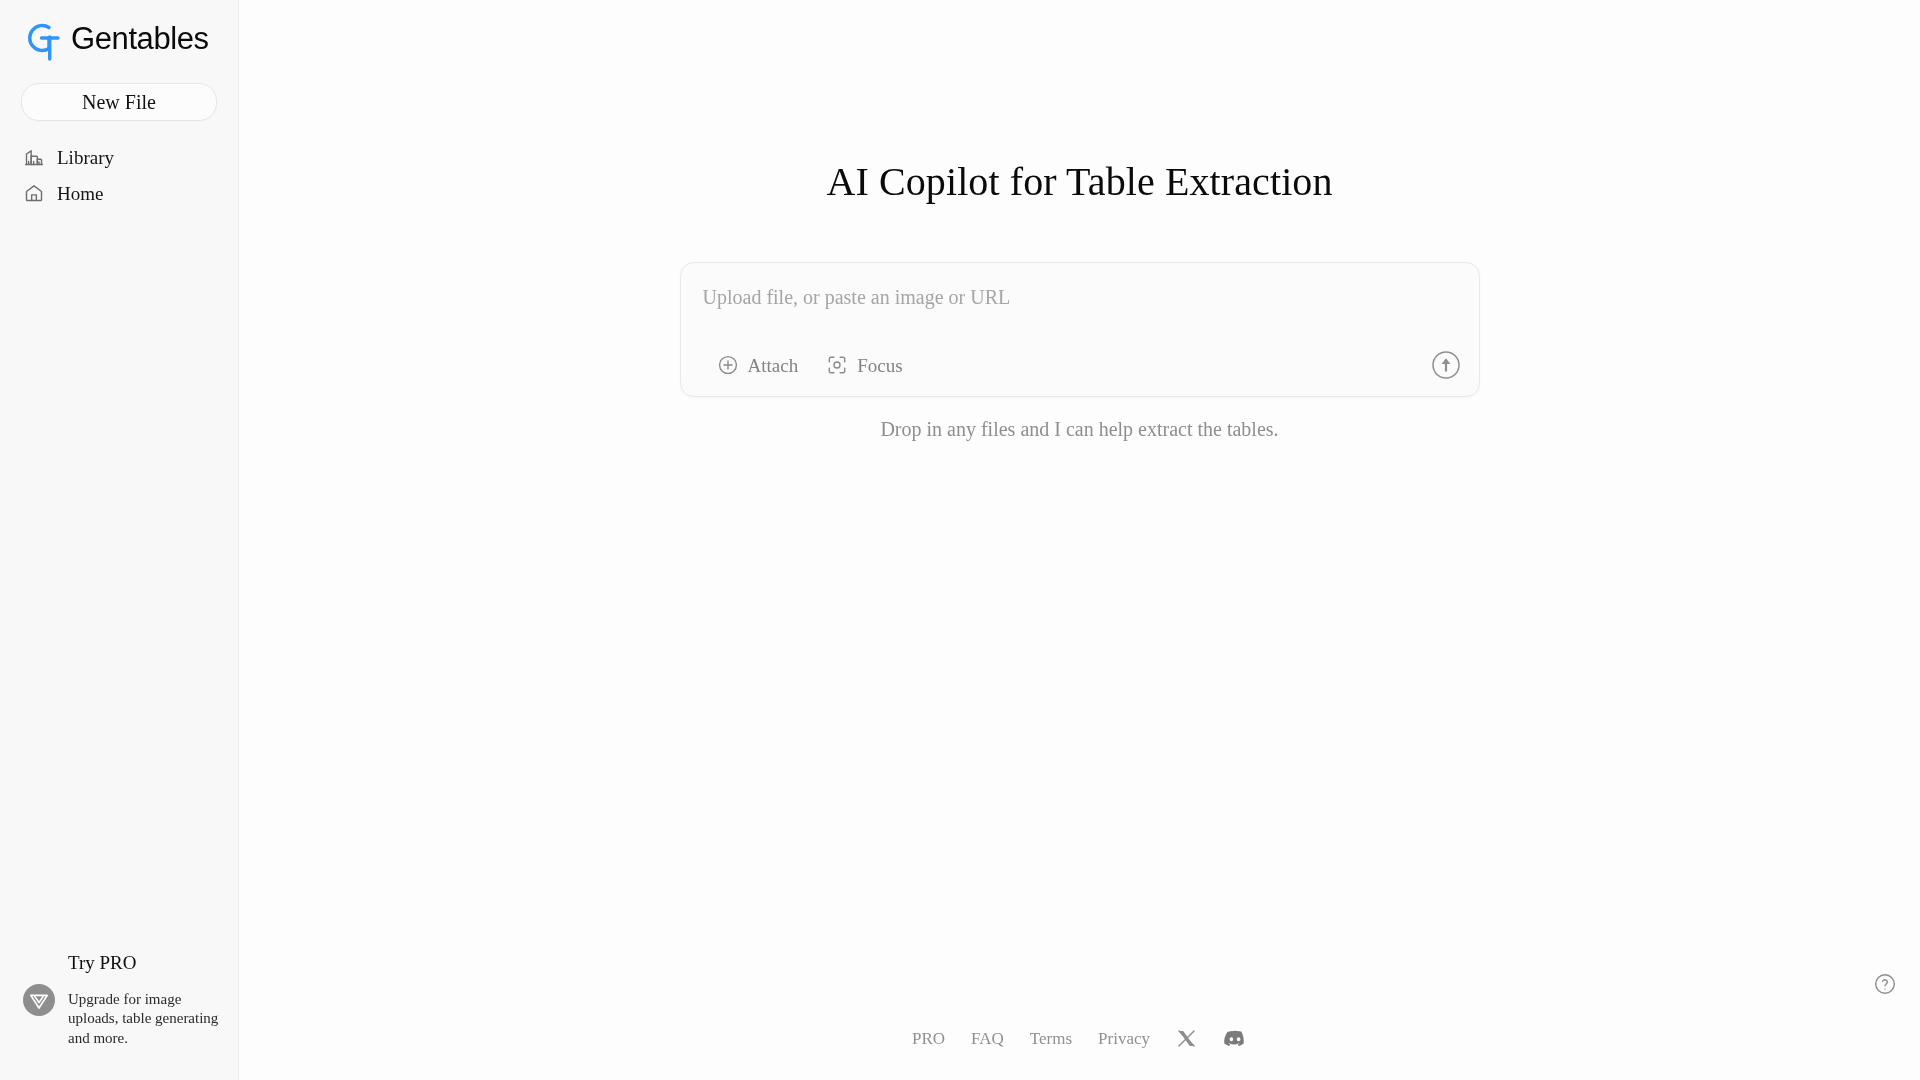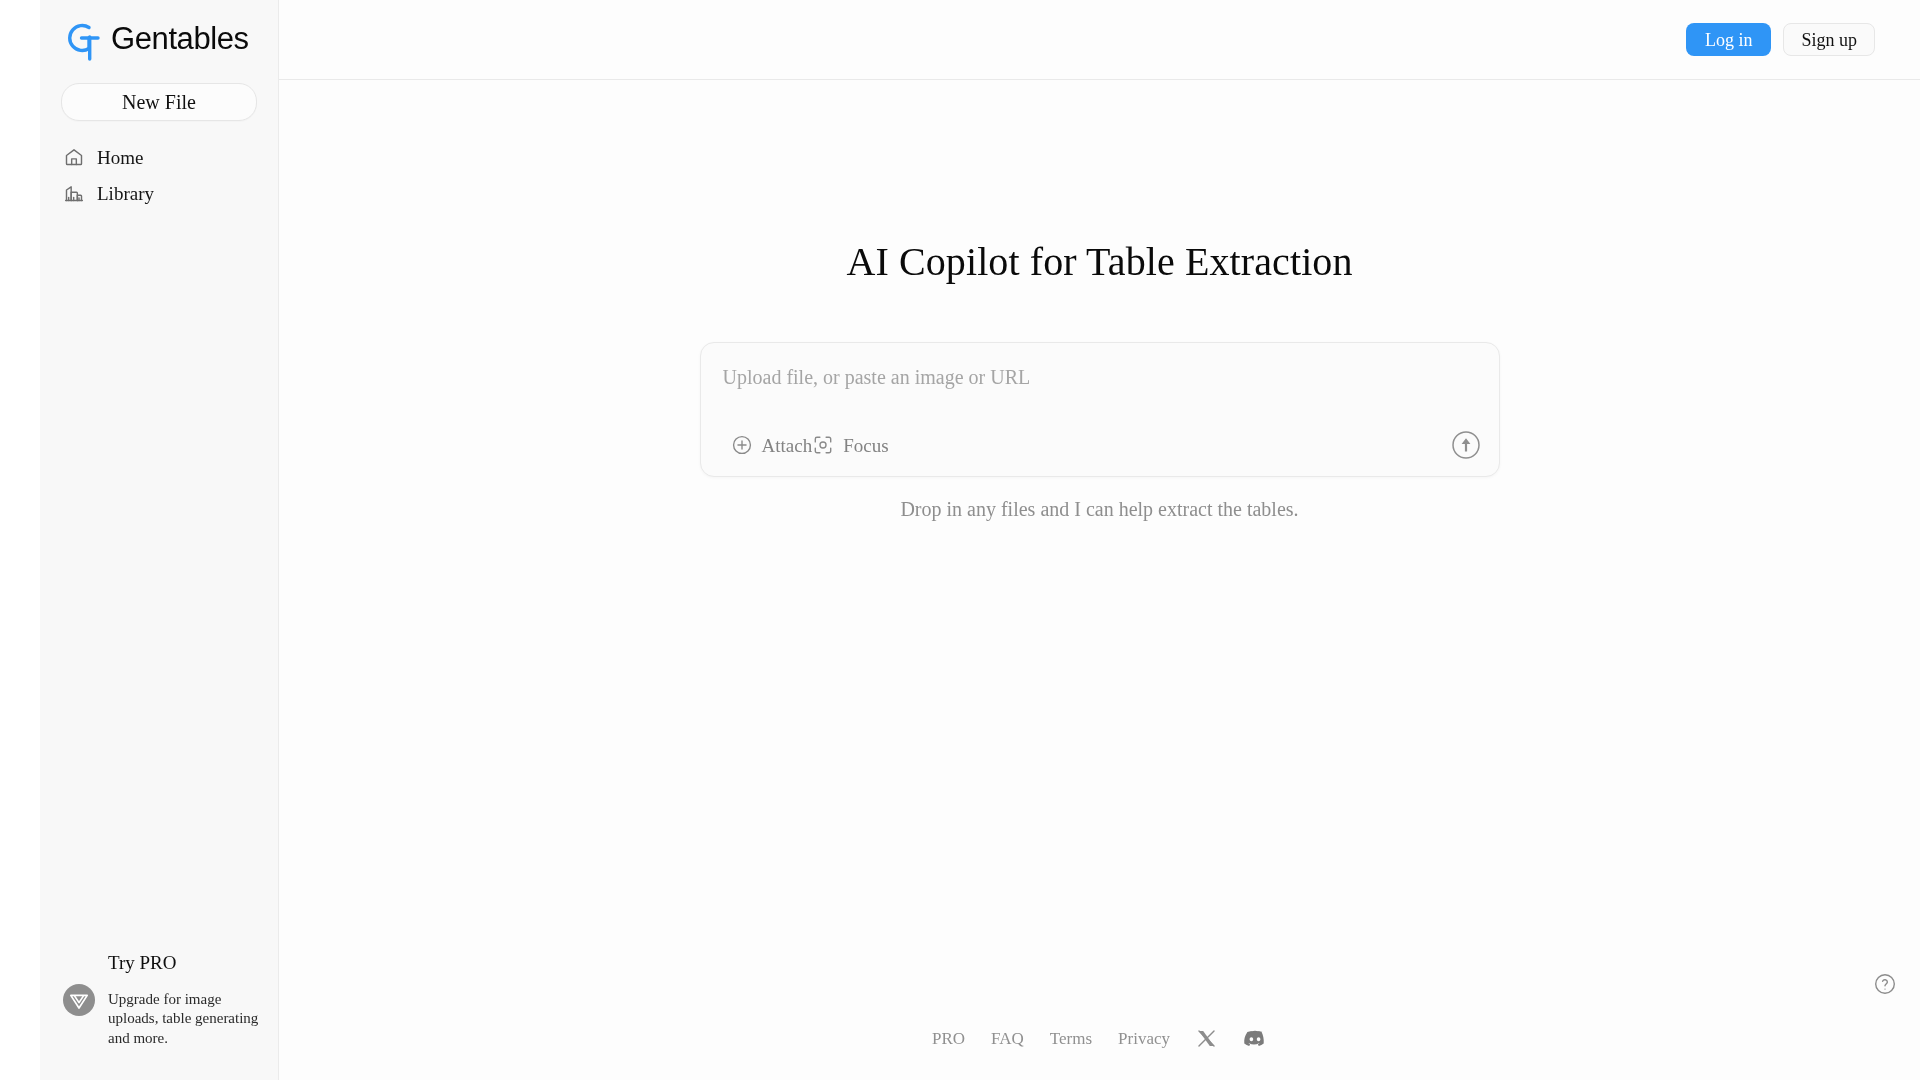--- a/index.html
+++ b/index.html
@@ -15,21 +15,20 @@
     background: #ffffff;
     color: #111111;
     -webkit-font-smoothing: antialiased;
   }
 
   #app {
     position: relative;
     width: 1920px;
     height: 990px;
     display: flex;
-    padding-left: 40px;
   }
 
   
   .sidebar {
     position: relative;
     width: 239px;
     height: 1080px;
     background: #f8f8f8;
     border-right: 1px solid #ebebeb;
     flex: 0 0 239px;
@@ -227,25 +226,26 @@
     font-size: 20px;
     font-family: "Liberation Serif", serif;
     color: #1a1a1a;
     line-height: 1.2;
     padding: 0;
   }
   .composer-input::placeholder { color: #a5a5a5; }
 
   .composer-tools {
     position: absolute;
-    left: 30px;
+    left: 36px;
     right: 18px;
     bottom: 16px;
     display: flex;
     align-items: center;
+    gap: 28px;
   }
 
   .tool {
     display: flex;
     align-items: center;
     gap: 9px;
     cursor: pointer;
     color: #8a8a8a;
   }
   .tool-icon {
@@ -338,70 +338,66 @@
           <path d="M23.5 25 L40 25" fill="none" stroke="#2f95f6" stroke-width="3.4" stroke-linecap="round"></path>
           <path d="M31.7 24 L31.7 46" fill="none" stroke="#2f95f6" stroke-width="3.4" stroke-linecap="round"></path>
         </svg>
       </span>
       <span class="brand-name">Gentables</span>
     </div>
 
     <div class="new-file-btn">New File</div>
 
     <nav class="nav">
-
-      <div class="nav-item">
-        <span class="nav-icon">
-          <svg viewBox="0 0 24 24" width="20" height="20" fill="none" stroke="currentColor" stroke-width="1.7" stroke-linecap="round" stroke-linejoin="round" aria-hidden="true">
-            <path d="M3 10.2 L12 3.4 L21 10.2 V20 a1 1 0 0 1-1 1H4a1 1 0 0 1-1-1z"></path>
-            <path d="M9.2 21 V14.2 h5.6 V21"></path>
-          </svg>
-        </span>
-        <span class="nav-label">Home</span>
-      </div>
 
       <div class="nav-item">
         <span class="nav-icon">
           <svg viewBox="0 0 24 24" width="20" height="20" fill="none" stroke="currentColor" stroke-width="1.7" stroke-linecap="round" stroke-linejoin="round" aria-hidden="true">
             <path d="M3 21 V8.4 L8.6 4.6 V21"></path>
             <path d="M8.6 21 V11 H15 a1 1 0 0 1 1 1 V21"></path>
             <path d="M16 21 V14.6 H20 a1 1 0 0 1 1 1 V21"></path>
             <path d="M2 21 H22"></path>
             <path d="M5.6 17.4 V21"></path>
             <path d="M11.6 17.4 V21"></path>
             <path d="M18 17.8 V21"></path>
           </svg>
         </span>
         <span class="nav-label">Library</span>
       </div>
 
+      <div class="nav-item">
+        <span class="nav-icon">
+          <svg viewBox="0 0 24 24" width="20" height="20" fill="none" stroke="currentColor" stroke-width="1.7" stroke-linecap="round" stroke-linejoin="round" aria-hidden="true">
+            <path d="M3 10.2 L12 3.4 L21 10.2 V20 a1 1 0 0 1-1 1H4a1 1 0 0 1-1-1z"></path>
+            <path d="M9.2 21 V14.2 h5.6 V21"></path>
+          </svg>
+        </span>
+        <span class="nav-label">Home</span>
+      </div>
+
     </nav>
 
     <div class="try-pro">
       <span class="pro-badge">
         <svg viewBox="0 0 34 34" width="34" height="34" aria-hidden="true">
           <circle cx="17" cy="17" r="16" fill="#8e8e8e"></circle>
           <path d="M8.8 12.4 H25.2 L17 25 Z" fill="none" stroke="#ffffff" stroke-width="1.7" stroke-linejoin="round"></path>
           <path d="M12.2 12.4 L17 19.6 L21.8 12.4" fill="none" stroke="#ffffff" stroke-width="1.7" stroke-linejoin="round"></path>
         </svg>
       </span>
       <span class="pro-text">
         <span class="pro-title">Try PRO</span>
         <span class="pro-sub" style="display:block;">Upgrade for image uploads, table generating and more.</span>
       </span>
     </div>
 
   </aside>
 
   <main class="main">
 
-    <header class="topbar">
-      <button class="btn-login">Log in</button>
-      <button class="btn-signup">Sign up</button>
-    </header>
 
     <section class="content">
 
       <h1 class="hero-title">AI Copilot for Table Extraction</h1>
 
       <div class="composer">
 
         <input class="composer-input" type="text" placeholder="Upload file, or paste an image or URL" style="">
 
         <div class="composer-tools">

